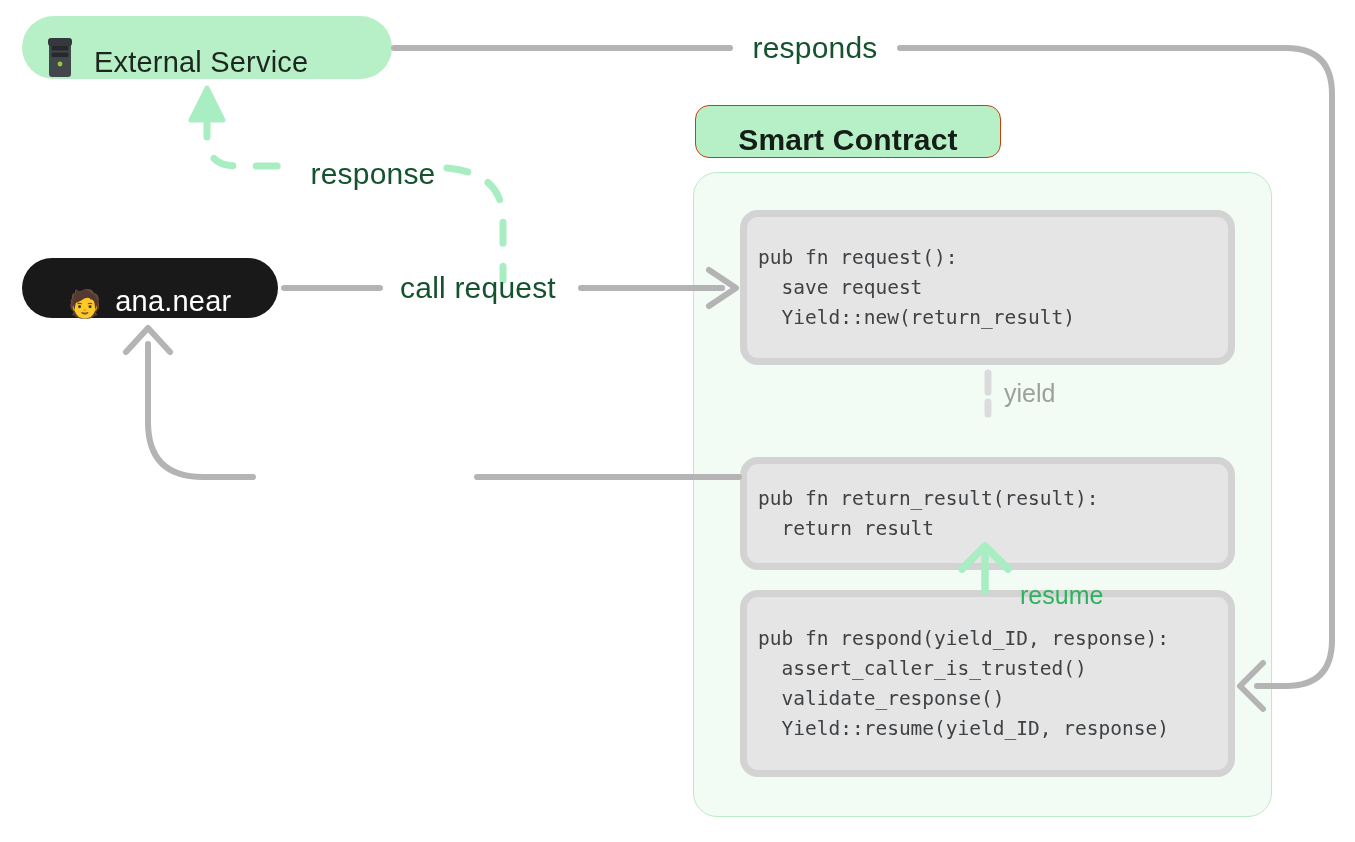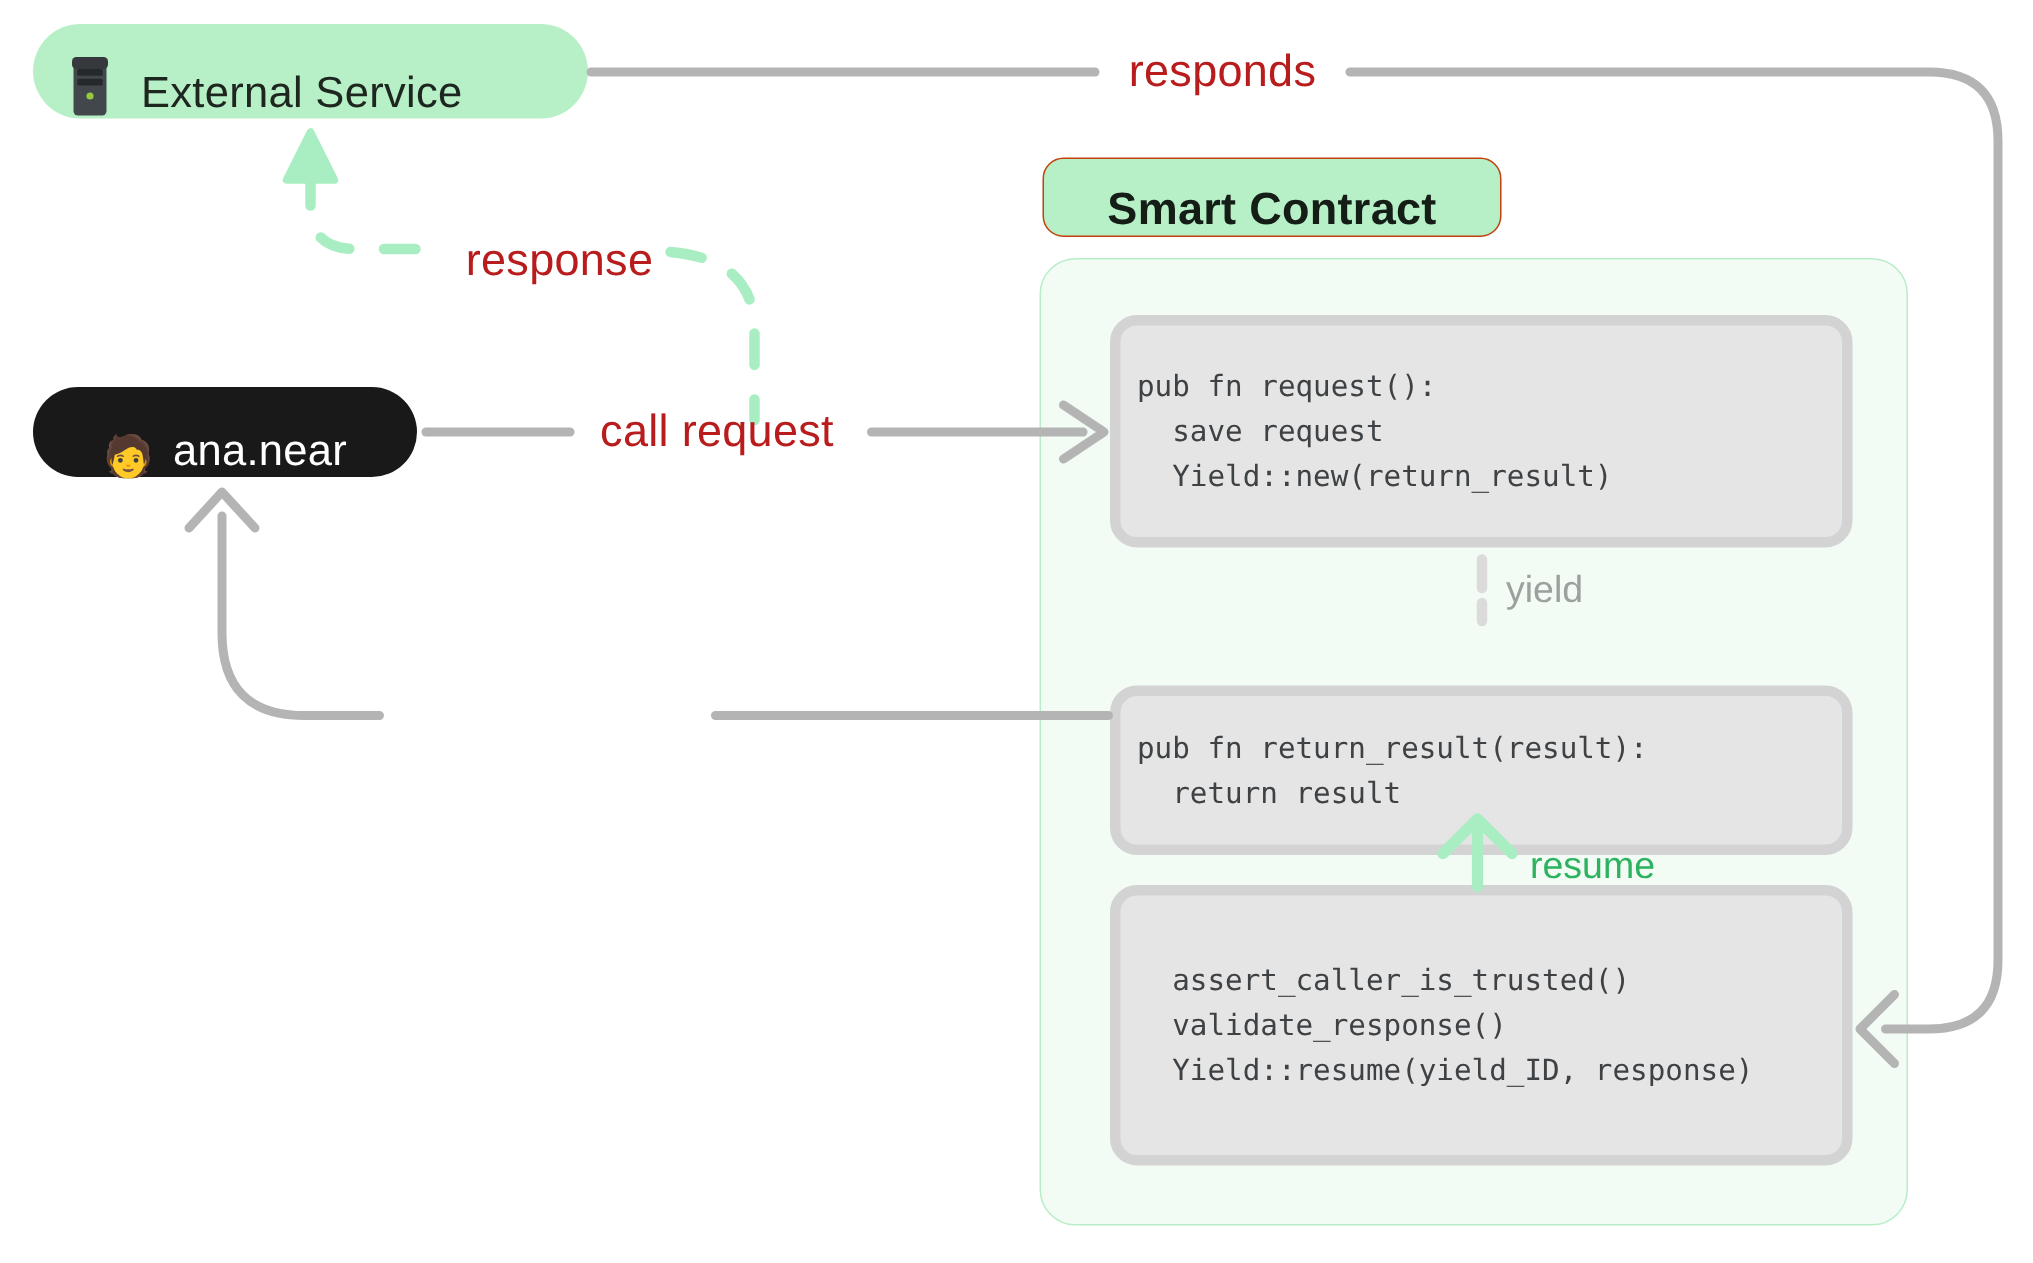--- a/index.html
+++ b/index.html
@@ -54,32 +54,32 @@
     font-size:19.5px;line-height:30px;color:#3f4245;
     white-space:pre;
     z-index:3;
   }
   .box-request{left:740px;top:210px;width:495px;height:155px;}
   .box-return-result{left:740px;top:420px;width:495px;height:113px;margin-top:37px;}
   .box-respond{left:740px;top:590px;width:495px;height:187px;}
   
   .edge-label{
     position:absolute;text-align:center;
-    font-size:30px;font-weight:500;color:#b91c1c;line-height:36px;
+    font-size:30px;font-weight:500;color:#14532d;line-height:36px;
     letter-spacing:.2px;z-index:6;
   }
   .lbl-responds{left:735px;top:30px;width:160px;}
   .lbl-call-request{left:385px;top:270px;width:186px;}
   .lbl-return-response{left:258px;top:459px;width:212px;}
   .lbl-capture{left:308px;top:156px;width:130px;}
   .small-label{
     position:absolute;font-size:25px;line-height:26px;z-index:6;
   }
   .lbl-yield{left:1004px;top:380px;color:#9ba19d;font-weight:400;}
-  .lbl-resume{left:1020px;top:564px;color:#2db35f;font-weight:500;}
+  .lbl-resume{left:1020px;top:582px;color:#2db35f;font-weight:500;}
   
   svg.overlay{
     position:absolute;left:0;top:0;width:1355px;height:842px;
     z-index:5;pointer-events:none;
   }
   .gray-line{stroke:#b4b4b4;stroke-width:6;fill:none;stroke-linecap:round;stroke-linejoin:round;}
   .gray-head{stroke:#b4b4b4;stroke-width:6;fill:none;stroke-linecap:round;stroke-linejoin:round;}
   .yield-dash{stroke:#dbdbdb;stroke-width:7;fill:none;stroke-linecap:round;stroke-dasharray:19 10;}
   .green-line{stroke:#a9eec2;stroke-width:7.5;fill:none;stroke-linecap:round;stroke-linejoin:round;}
   .green-dash{stroke:#a9eec2;stroke-width:7;fill:none;stroke-linecap:round;stroke-dasharray:21 23;}
@@ -119,20 +119,21 @@
     <div class="code-line">  save request</div>
     <div class="code-line">  Yield::new(return_result)</div>
   </div>
 
   <div class="code-box box-return-result">
     <div class="code-line">pub fn return_result(result):</div>
     <div class="code-line">  return result</div>
   </div>
 
   <div class="code-box box-respond">
+    <div class="code-line">pub fn respond(yield_ID, response):</div>
     <div class="code-line">  assert_caller_is_trusted()</div>
     <div class="code-line">  validate_response()</div>
     <div class="code-line">  Yield::resume(yield_ID, response)</div>
   </div>
 
   <svg class="overlay">
 
     <path class="gray-line" d="M 394 48 H 730"></path>
     <path class="gray-line" d="M 900 48 H 1286 Q 1332 48 1332 94 V 640 Q 1332 686 1286 686 H 1257"></path>
     <path class="gray-head" d="M 1263 663 L 1240 686 L 1263 709"></path>

